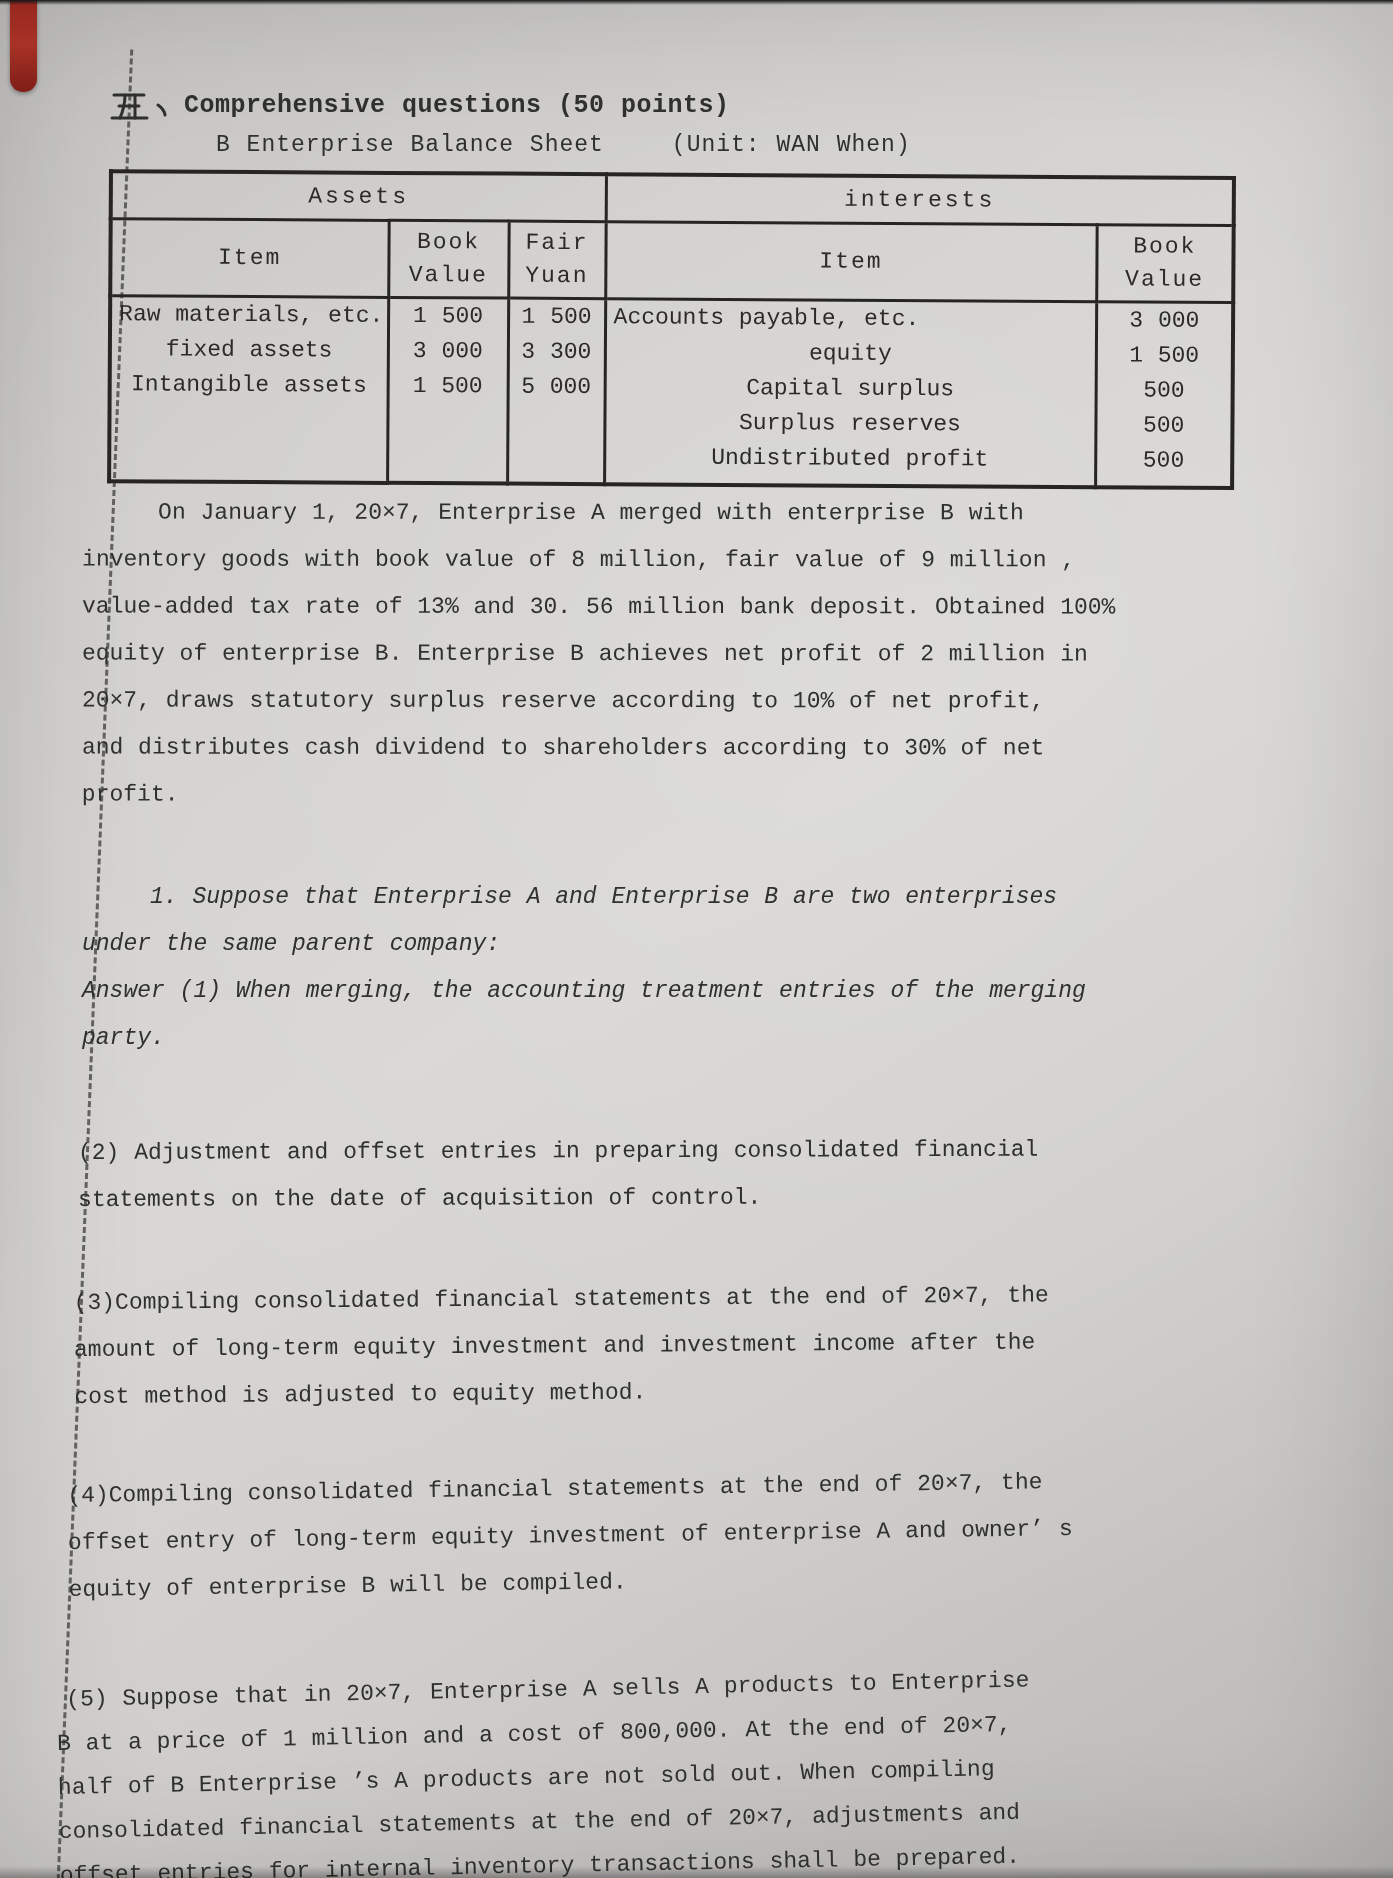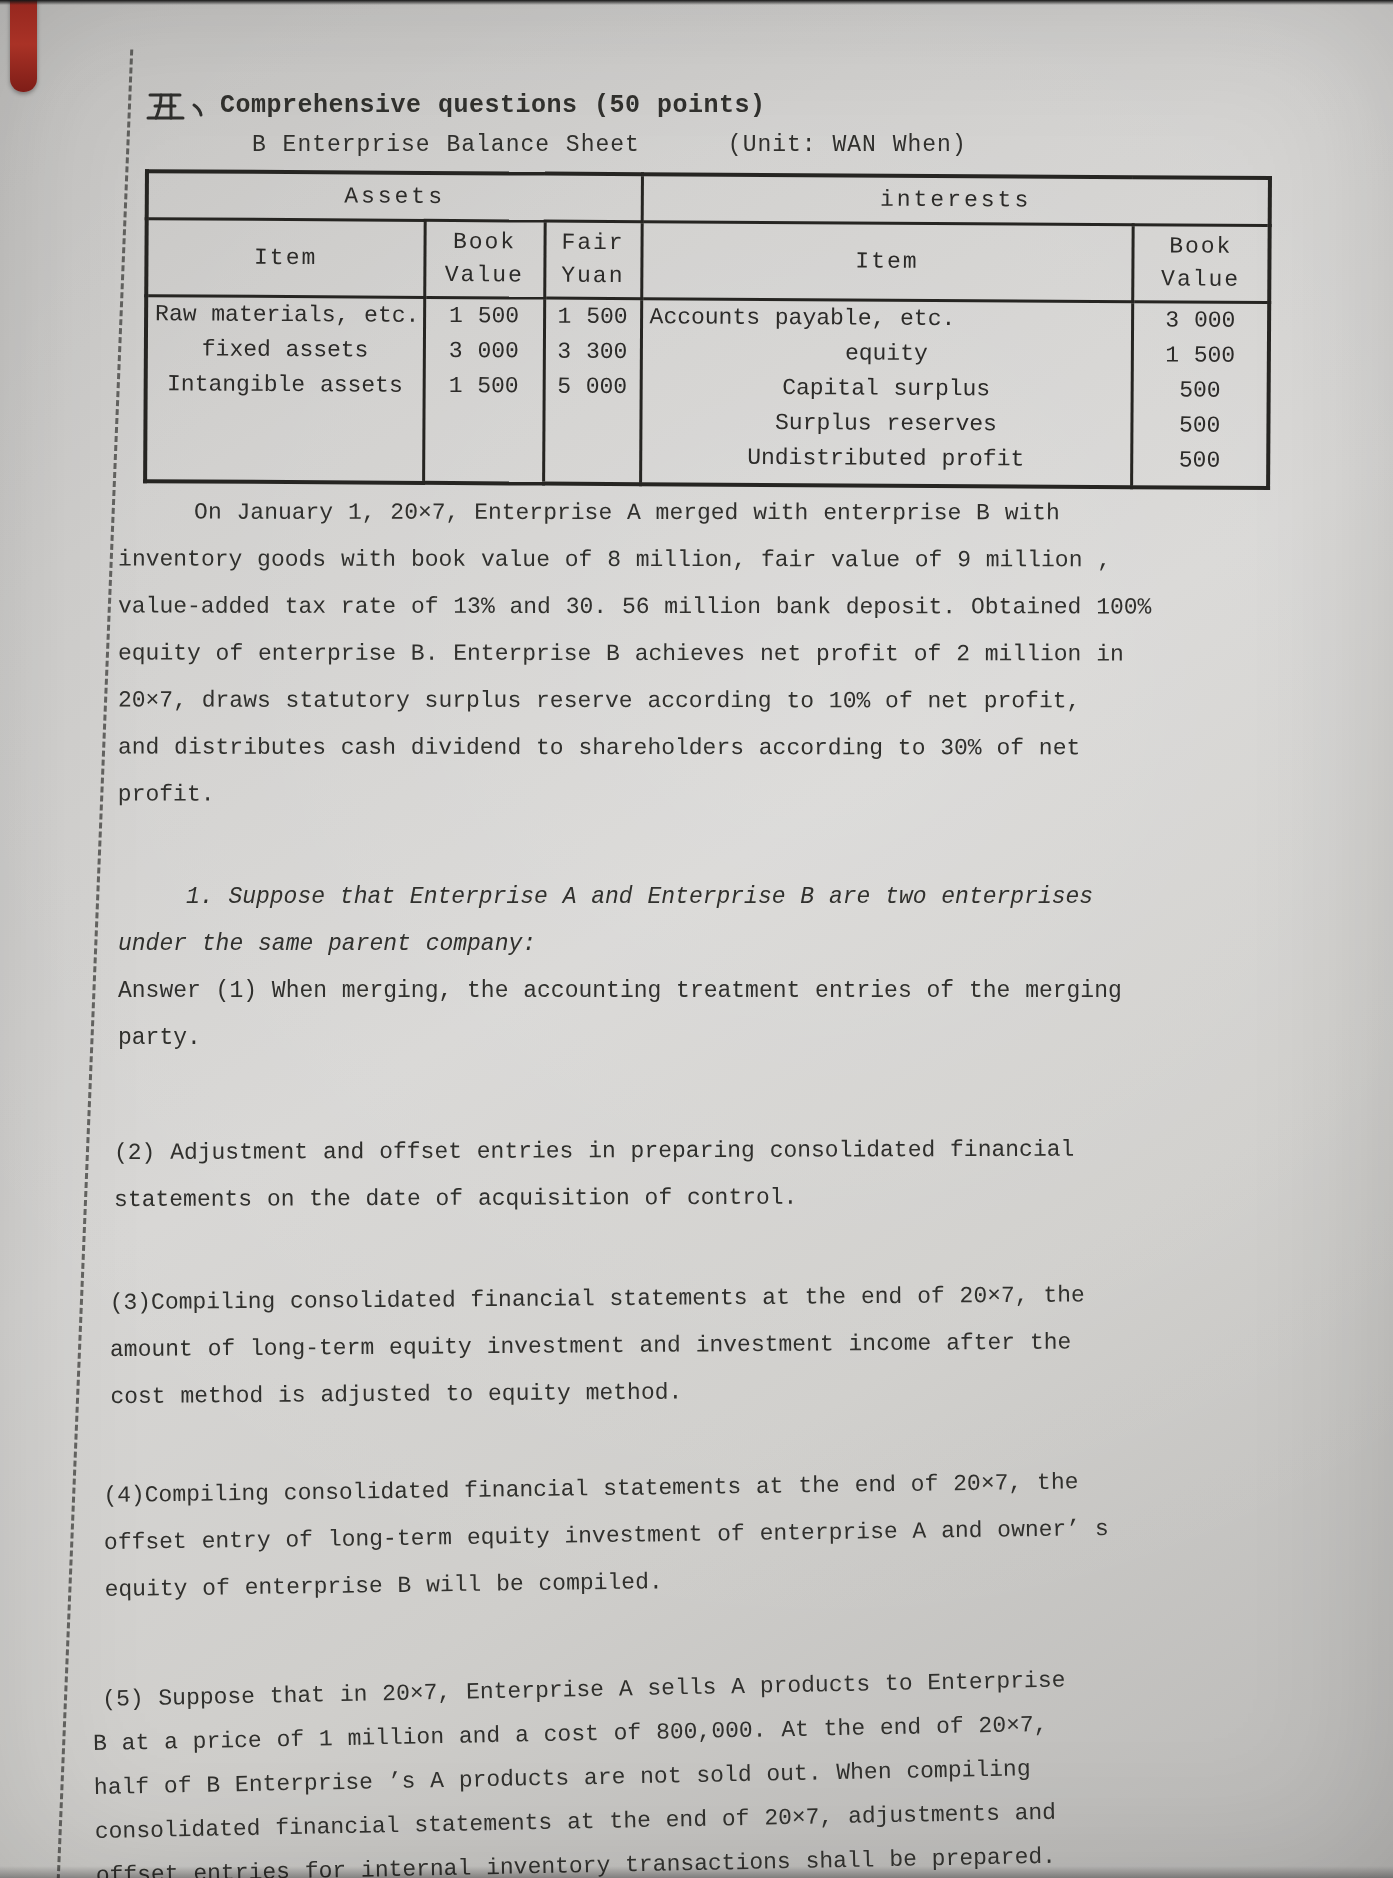--- a/index.html
+++ b/index.html
@@ -20,46 +20,46 @@
     background:linear-gradient(rgba(0,0,0,0),rgba(0,0,0,0.30));z-index:5;}
 
   .red-tab{position:absolute;left:10px;top:-14px;width:27px;height:106px;
     background:linear-gradient(#8e231c,#a93226 55%,#7e1d17);
     border-radius:13px;box-shadow:0 2px 4px rgba(0,0,0,0.35);z-index:4;}
 
   .margin-line{position:absolute;left:56px;bottom:-20px;height:1850px;width:0;
     border-left:3px dashed rgba(60,60,58,0.75);
     transform:rotate(2.3deg);transform-origin:left bottom;z-index:1;}
 
-  .page{position:absolute;top:0;left:0;right:0;bottom:0;padding:58px 0 0 118px;
+  .page{position:absolute;top:0;left:0;right:0;bottom:0;padding:58px 0 0 82px;
     font-size:23px;line-height:47px;word-spacing:1px;z-index:2;}
 
   .title-row{display:flex;align-items:center;gap:14px;margin:30px 0 0 26px;
     font-size:25px;font-weight:bold;letter-spacing:0.5px;line-height:36px;}
   .glyph{flex:0 0 auto;}
 
-  .sheet-head{display:flex;gap:88px;margin:5px 0 0 134px;font-size:23px;line-height:33px;letter-spacing:1px;}
+  .sheet-head{display:flex;gap:68px;margin:5px 0 0 134px;font-size:23px;line-height:33px;letter-spacing:1px;}
 
   .bs-wrap{margin-top:7px;transform:rotate(0.35deg);transform-origin:left top;}
   table.bs{width:1123px;margin-left:27px;border-collapse:collapse;table-layout:fixed;
     font-size:23px;color:#2c2b29;}
   table.bs td{border:3px solid #262522;padding:0;}
   table.bs{border:4px solid #262522;}
   td.grp{height:44px;text-align:center;letter-spacing:3px;line-height:44px;}
   td.colh{height:74px;text-align:center;letter-spacing:2px;line-height:33px;
     white-space:pre-line;vertical-align:middle;}
   td.bodyc{vertical-align:top;padding-top:3px;height:182px;}
   .ln{height:35px;line-height:35px;white-space:nowrap;overflow:hidden;}
   .ln.c{text-align:center;}
   .ln.l{text-align:left;padding-left:7px;}
 
   .para{width:1045px;white-space:pre-line;}
   .intro{margin-top:7px;text-indent:76px;transform:rotate(0.05deg);}
   .q1{margin-top:55px;text-indent:68px;font-style:italic;}
-  .answer{margin-top:0;}
+  .answer{margin-top:0;font-style:italic;}
   .q2{margin-top:68px;margin-left:-4px;transform:rotate(-0.2deg);transform-origin:left center;}
   .q3{margin-top:56px;margin-left:-8px;transform:rotate(-0.45deg);transform-origin:left center;}
   .q4{margin-top:52px;margin-left:-14px;transform:rotate(-0.8deg);transform-origin:left center;}
   .q5{margin-top:64px;margin-left:-24px;line-height:44px;text-indent:10px;
       transform:rotate(-1.15deg);transform-origin:left center;}
 </style>
 </head>
 <body>
 
 <div class="photo">

